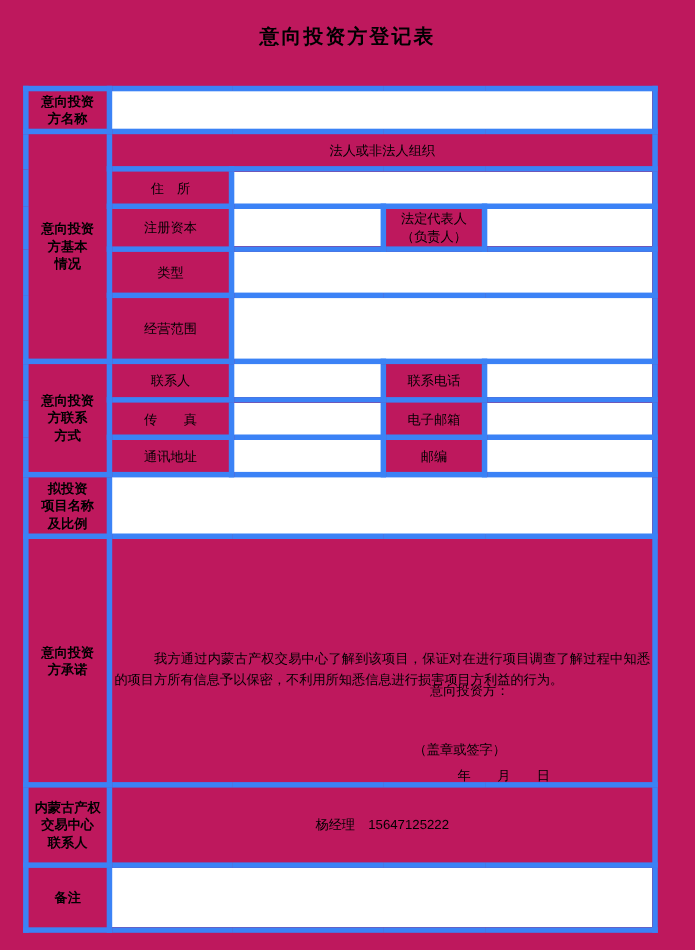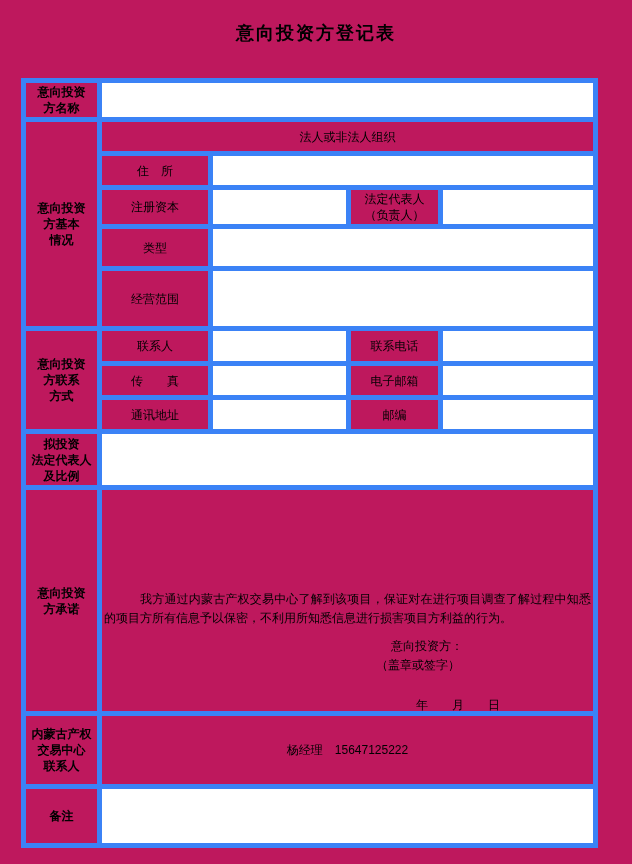--- a/index.html
+++ b/index.html
@@ -60,22 +60,22 @@
     text-align: left;
     vertical-align: top;
     margin-top: 11px;
   }
   .statement {
     margin: 16px 2px 0 2px;
     text-indent: 36px;
     line-height: 19px;
     text-align: justify;
   }
-  .sig-line   { position: absolute; left: 289px; top: 148px; white-space: pre; }
-  .seal-line  { position: absolute; left: 274px; top: 167px; white-space: pre; }
+  .sig-line   { position: absolute; left: 289px; top: 130px; white-space: pre; }
+  .seal-line  { position: absolute; left: 274px; top: 183px; white-space: pre; }
   .date-line  { position: absolute; left: 314px; top: 207px; white-space: pre; }
   .center-val { white-space: pre; }
 </style>
 </head>
 <body>
 
 <div class="page">
 
   <div class="doc-title">意向投资方登记表</div>
 
@@ -138,21 +138,21 @@
     </tr>
     <tr style="height:34px">
       <td class="lbl">通讯地址</td>
       <td class="val"></td>
       <td class="lbl">邮编</td>
       <td class="val"></td>
     </tr>
 
     <tr style="height:56px">
       <td class="hl">拟投资
-法定代表人
+项目名称
 及比例</td>
       <td class="val" colspan="4"></td>
     </tr>
 
     <tr style="height:226px">
       <td class="hl">意向投资
 方承诺</td>
       <td class="commit" colspan="4">
         <div class="statement">我方通过内蒙古产权交易中心了解到该项目，保证对在进行项目调查了解过程中知悉的项目方所有信息予以保密，不利用所知悉信息进行损害项目方利益的行为。</div>
         <div class="sig-line">意向投资方：</div>

